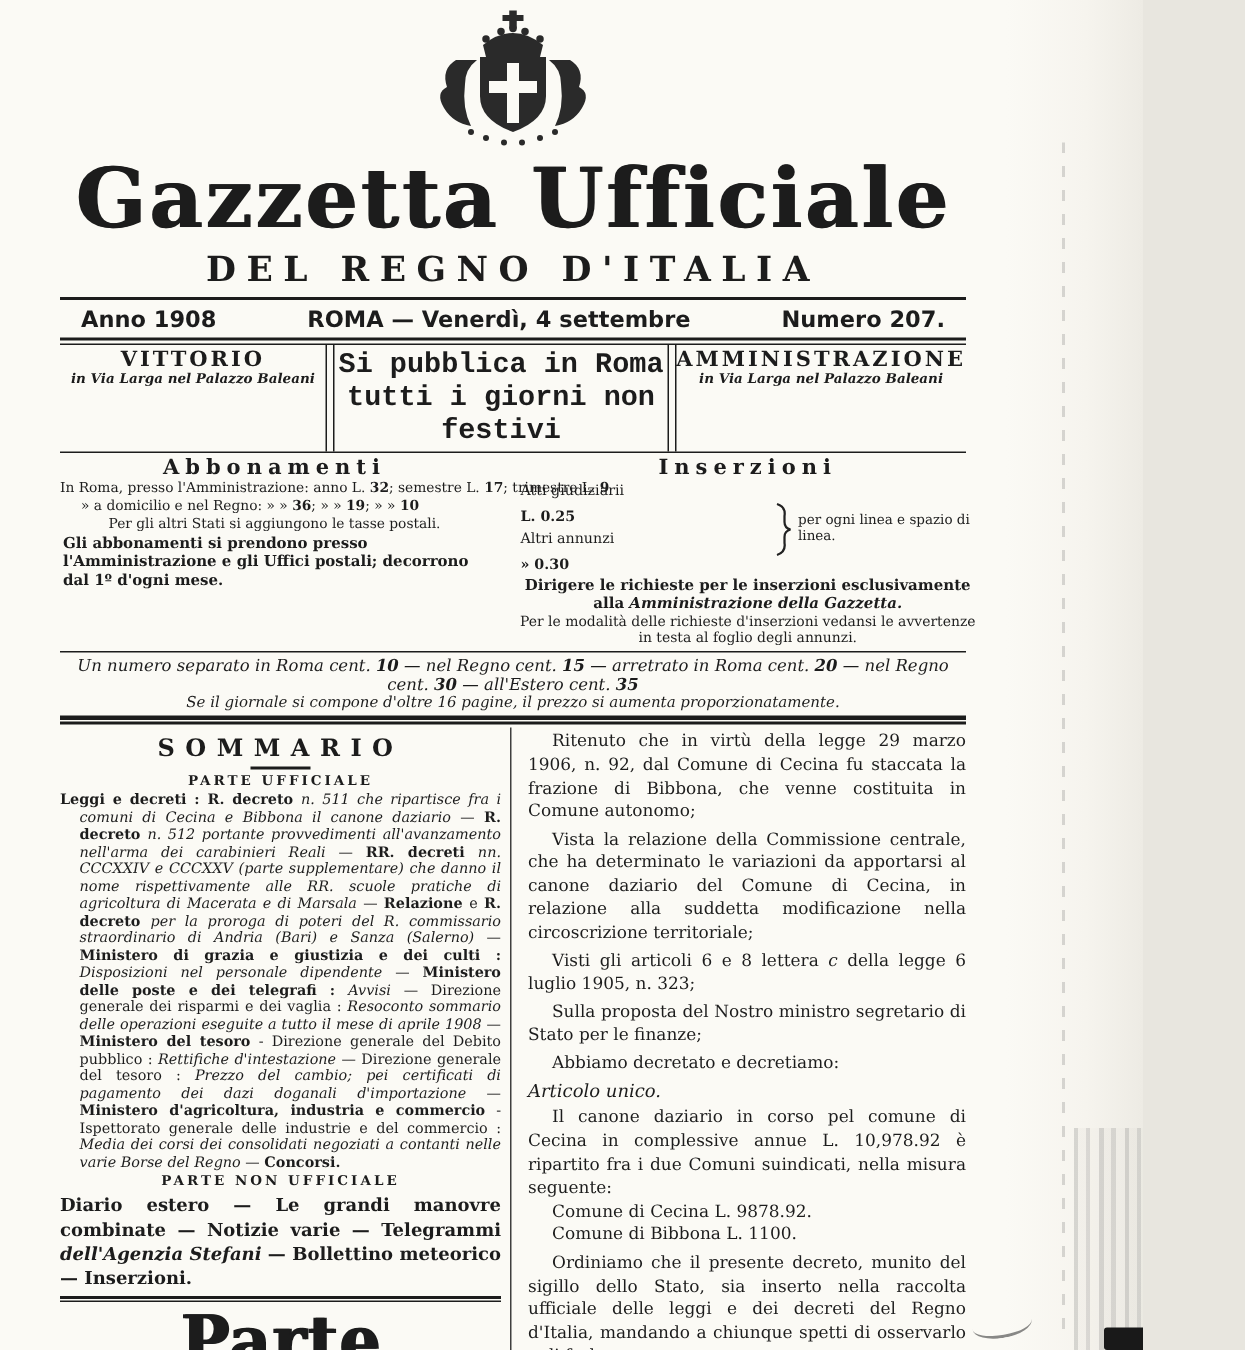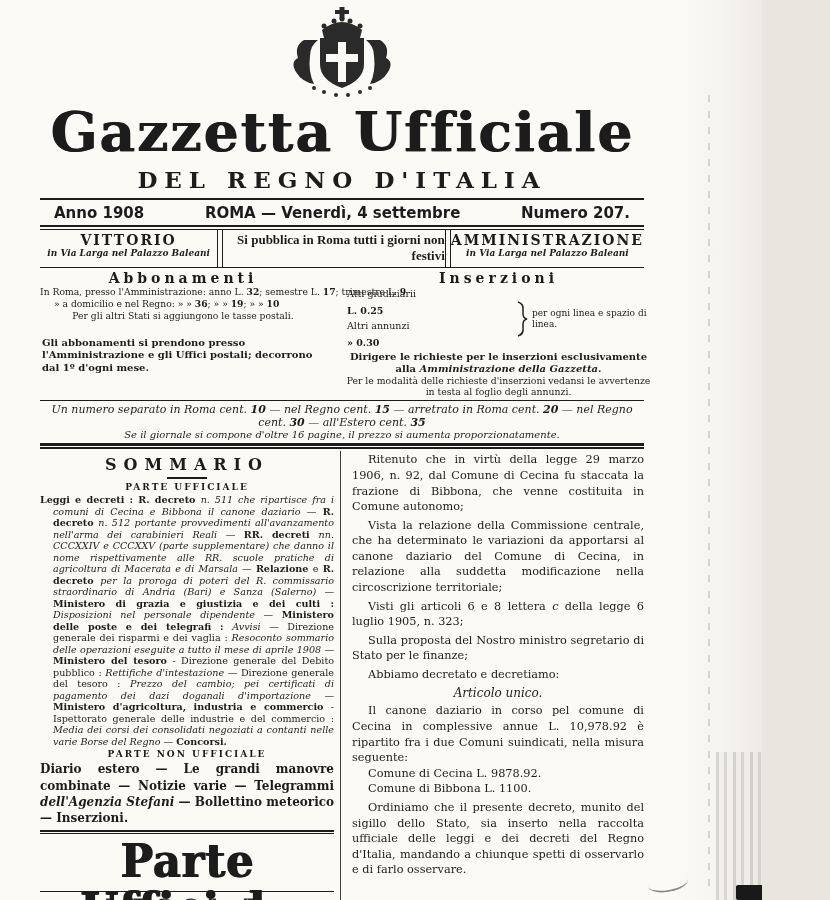--- a/index.html
+++ b/index.html
@@ -31,32 +31,32 @@
   .dateline{
     display:flex; justify-content:space-between; align-items:center;
     font-family:"DejaVu Sans","Liberation Sans",sans-serif;
     font-weight:bold; font-size:15px; padding:4px 14px 3px 14px;
   }
   .offices{ display:flex; align-items:stretch; border-bottom:1.5px solid #1c1c1c; }
   .office{ flex:1; text-align:center; padding:2px 0 3px; }
   .office-title{ font-size:14px; font-weight:bold; letter-spacing:2px; }
   .office-addr{ font-size:9px; font-style:italic; font-weight:bold; }
   .office.center{ display:flex; align-items:center; justify-content:center; flex:1.25; }
-  .pub-note{ font-family:Liberation Serif, serif; font-weight:bold; font-size:13px;text-align:right; }
+  .pub-note{ font-family:Liberation Mono, monospace; font-weight:bold; font-size:19px; }
   .vsep{ width:6px; border-left:1.5px solid #1c1c1c; border-right:1.5px solid #1c1c1c; }
 
   
   .subs-row{ display:flex; border-bottom:1.5px solid #1c1c1c; padding:2px 0 3px; }
   .abbo{ width:286px; }
   .inser{ flex:1; }
   .block-heading{ text-align:center; font-weight:bold; font-size:14px; letter-spacing:4px; }
   .abbo-line{ font-size:9.2px; line-height:1.3; white-space:nowrap; }
   .abbo-line.indent{ padding-left:14px; }
   .postal-note{ font-size:9.2px; text-align:center; }
-  .pickup-note{ font-size:10px; font-weight:bold; line-height:1.25; margin-top:16px; padding:0 2px; }
+  .pickup-note{ font-size:10px; font-weight:bold; line-height:1.25; margin-top:2px; padding:0 2px; }
   .wavy-sep{ width:3px; margin:0 6px;
     background-image:repeating-linear-gradient(to bottom,#3c3c3c 0 3px, transparent 3px 6px); }
   .inser-pricing{ display:flex; align-items:center; padding:1px 0 0 6px; }
   .price-rows{ width:172px; }
   .price-row{ display:flex; align-items:baseline; font-size:9.5px; line-height:1.5;flex-direction:column; }
   .leader{ flex:1; border-bottom:1.5px dotted #333; margin:0 3px 2px; }
   .price-val{ font-weight:bold; }
   .brace-note{ font-size:9px; width:130px; line-height:1.2; padding-left:3px; }
   .direct-note{ text-align:center; font-size:10px; line-height:1.2; margin-top:1px; }
   .modal-note{ font-size:9.3px; text-align:center; line-height:1.15; margin-top:1px; padding:0 4px; }
@@ -82,21 +82,21 @@
     text-align:center; font-size:43px; font-weight:bold; line-height:1.05;
     letter-spacing:1px; transform:scaleY(1.08); transform-origin:top;
     text-shadow:1.5px 0 0 currentColor; margin-top:2px; height:52px;
   }
   .leggi-wrap{ border-top:1.5px solid #1c1c1c; margin-top:2px; padding:3px 0 2px; }
   .leggi{ text-align:center; font-size:21px; letter-spacing:10px; color:#2a2a2a; }
   @supports (-webkit-text-stroke: 1px #000) {
     .leggi{ -webkit-text-stroke:1px #2a2a2a; color:rgba(251,250,245,.9); }
   }
   .body-par{ font-size:11.3px; line-height:1.38; text-align:justify; text-indent:16px; margin-top:3px; }
-  .articolo{ text-align:center; font-style:italic; font-size:12px; margin:4px 0 2px; }
+  .articolo{ text-align:left; font-style:italic; font-size:12px; margin:4px 0 2px; }
   .list-line{ font-size:11.3px; line-height:1.38; text-indent:16px; }
   .dato-line{ font-size:11.5px; font-weight:bold; text-indent:30px; margin-top:20px; }
   .signature{ text-align:center; font-weight:bold; font-size:13.5px; letter-spacing:1px; margin-top:3px; }
   .countersign{ text-align:right; font-variant:small-caps; font-size:11.5px; padding-right:28px; letter-spacing:1px; }
   .visto-line{ font-size:10px; margin-top:1px; }
 
   .run-b{ font-weight:bold; }
   .run-i{ font-style:italic; }
   .run-c{ font-variant:small-caps; letter-spacing:.5px; }
 

